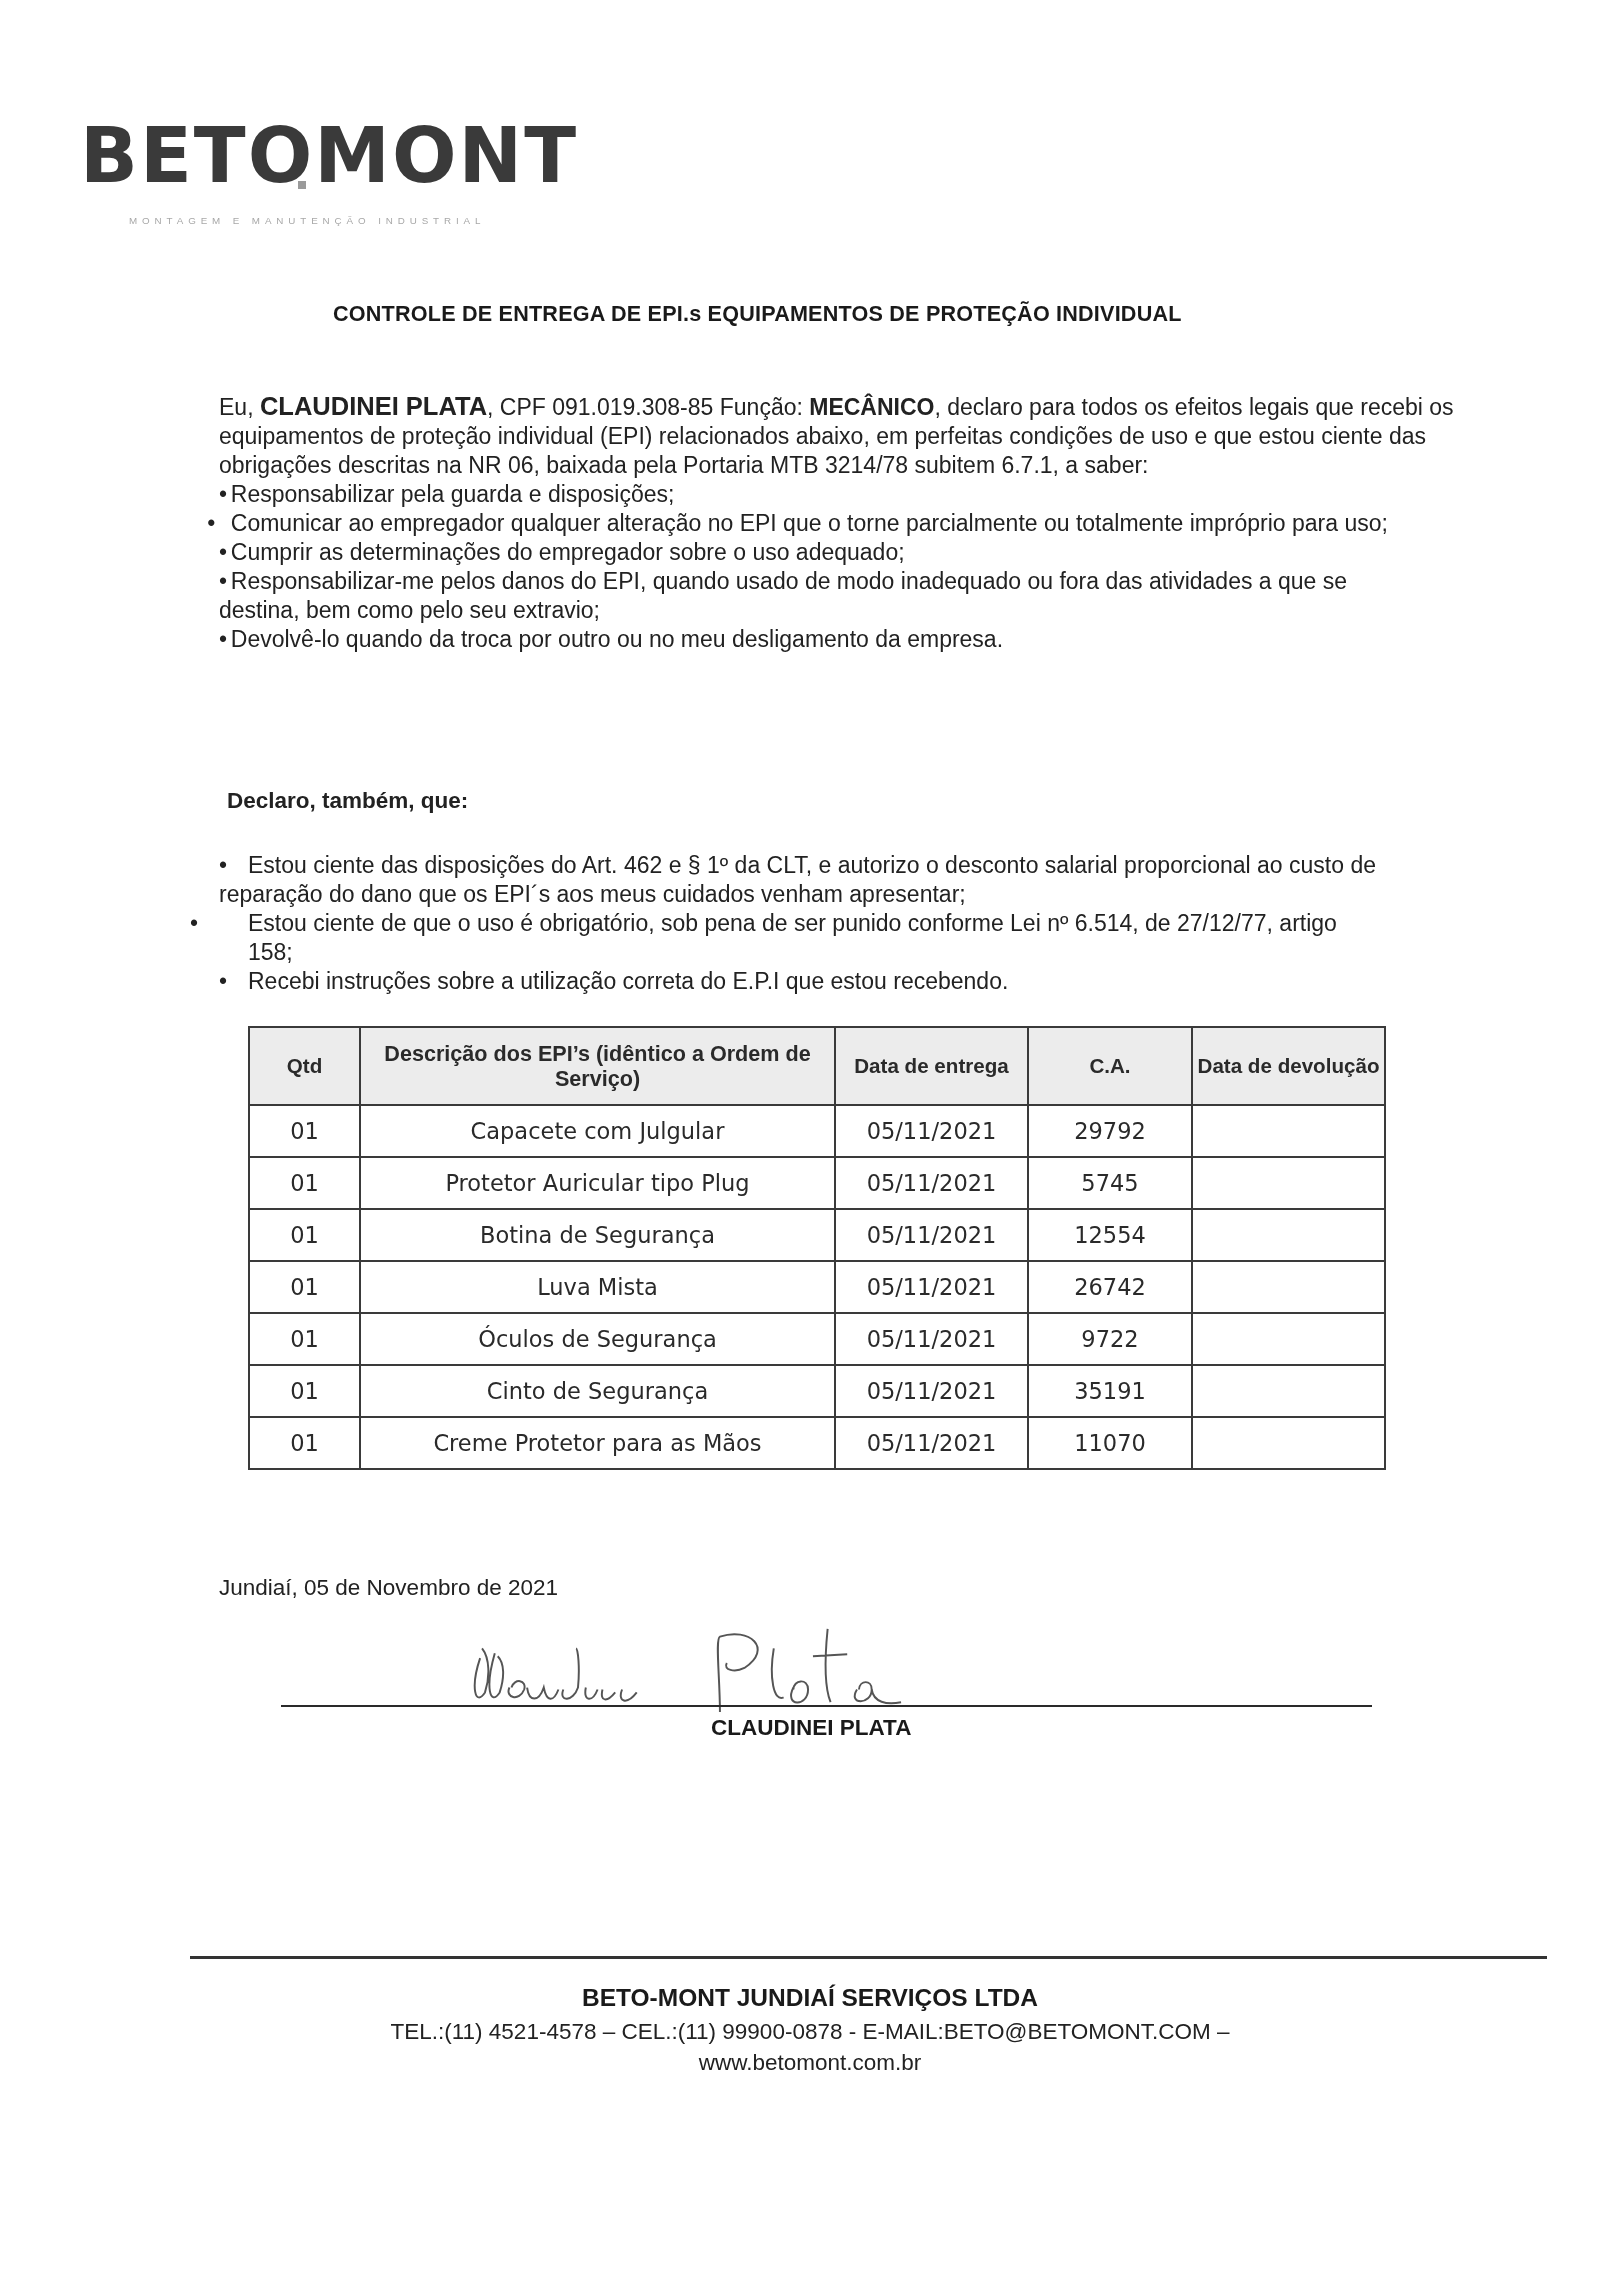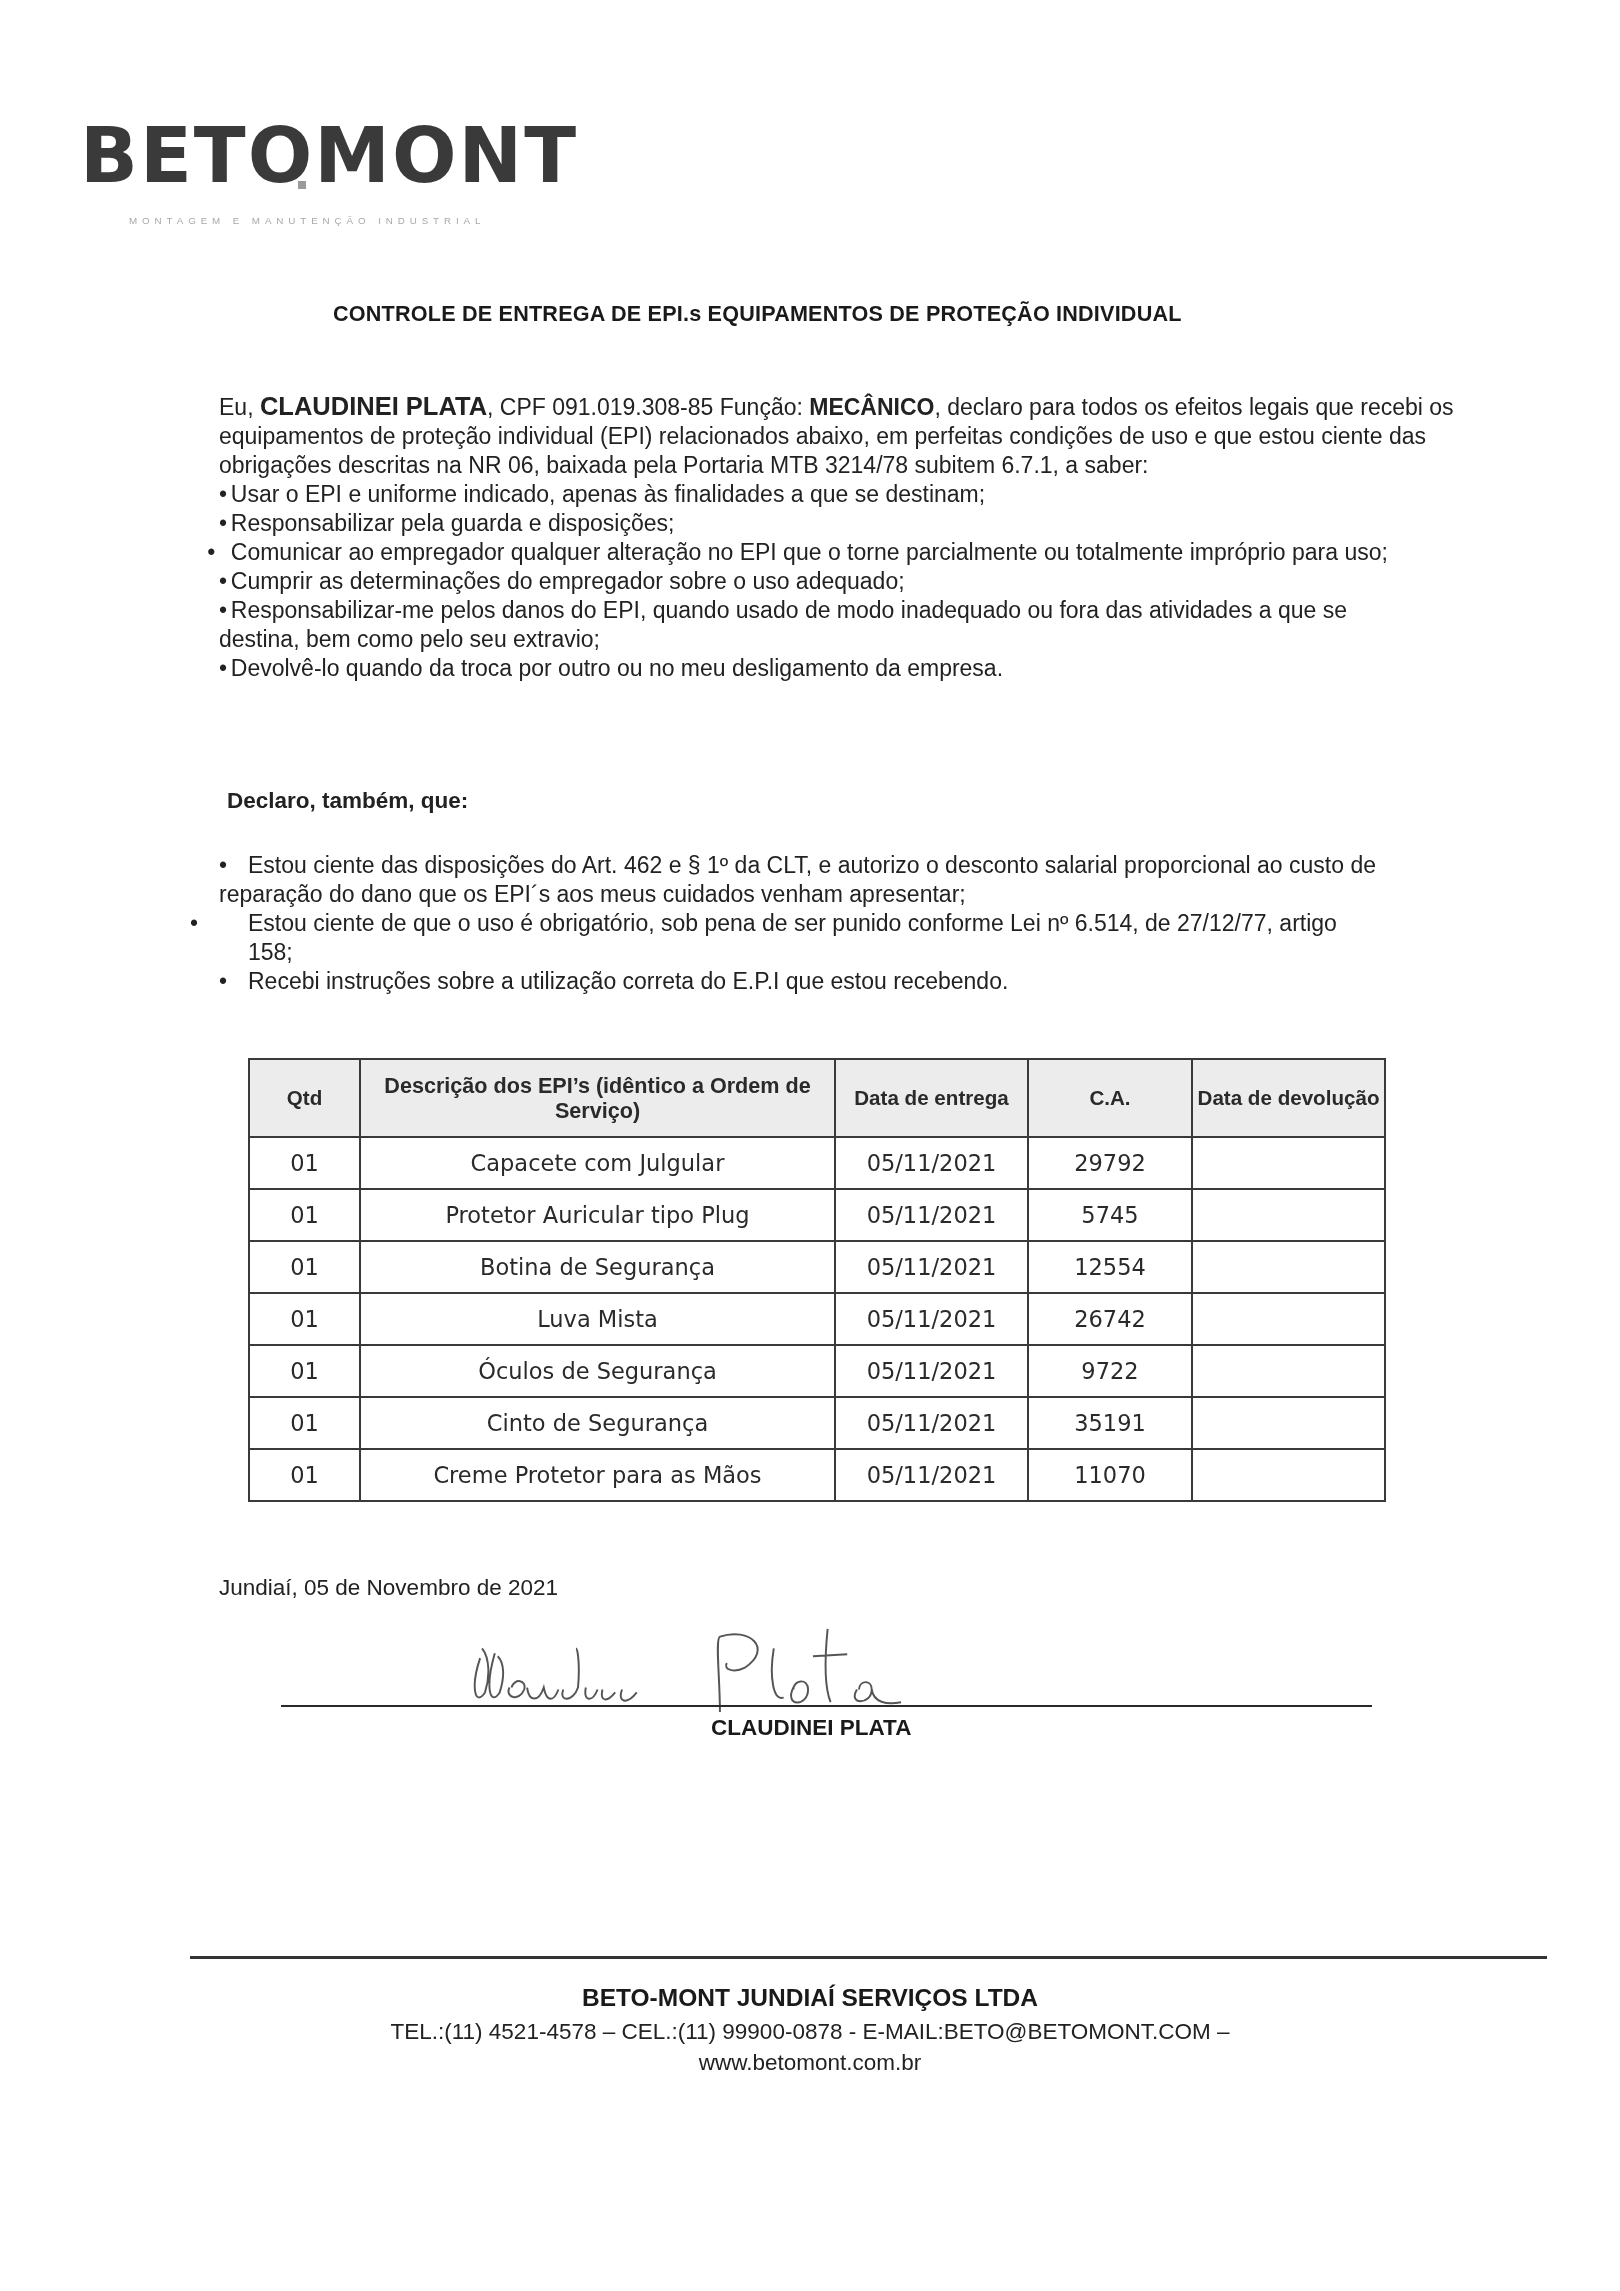--- a/index.html
+++ b/index.html
@@ -46,21 +46,21 @@
       left: 219px; top: 788px; font-size: 22.5px; font-weight: bold; color: #222; margin-left: 8px;
     }
     .decl-list {
       left: 219px; top: 851px; width: 1245px;
       font-size: 23px; line-height: 29px; color: #222;
     }
     .decl-list .dot { display: inline-block; width: 29px; }
 
     
     .epi-table {
-      left: 248px; top: 1058px; width: 1136px;
+      left: 248px; top: 1026px; width: 1136px;
       border-collapse: collapse; table-layout: fixed;
       font-family: "DejaVu Sans", sans-serif;
     }
     .epi-table th, .epi-table td {
       border: 2px solid #3a3a3a; text-align: center; padding: 0;
     }
     .epi-table th {
       height: 76px; background: #ececec; font-weight: bold; color: #2a2a2a; font-size: 19.6px; line-height: 25.5px;
     }
     .epi-table th.desc { font-size: 21.6px; font-family: "Liberation Sans", sans-serif; }
@@ -86,21 +86,20 @@
 <div class="abs logo">
   <div class="logo-word">BETOMONT</div>
   <div class="logo-dot"></div>
   <div class="logo-tag">MONTAGEM E MANUTENÇÃO INDUSTRIAL</div>
 </div>
 
 <div class="abs title">CONTROLE DE ENTREGA DE EPI.s EQUIPAMENTOS DE PROTEÇÃO INDIVIDUAL</div>
 
 <div class="abs body-text">
   <p><span>Eu, </span><span class="big">CLAUDINEI PLATA</span><span>, CPF 091.019.308-85 Função: </span><span class="bold">MECÂNICO</span><span>, declaro para todos os efeitos legais que recebi os equipamentos de proteção individual (EPI) relacionados abaixo, em perfeitas condições de uso e que estou ciente das obrigações descritas na NR 06, baixada pela Portaria MTB 3214/78 subitem 6.7.1, a saber:</span></p>
-  <p class="li"><span class="dot">•</span><span>Usar o EPI e uniforme indicado, apenas às finalidades a que se destinam;</span></p>
   <p class="li"><span class="dot">•</span><span>Responsabilizar pela guarda e disposições;</span></p>
   <p class="li indent" style="text-indent:-11.8px"><span class="dot">•</span><span>Comunicar ao empregador qualquer alteração no EPI que o torne parcialmente ou totalmente impróprio para uso;</span></p>
   <p class="li"><span class="dot">•</span><span>Cumprir as determinações do empregador sobre o uso adequado;</span></p>
   <p class="li" style="width:1157px"><span class="dot">•</span><span>Responsabilizar-me pelos danos do EPI, quando usado de modo inadequado ou fora das atividades a que se destina, bem como pelo seu extravio;</span></p>
   <p class="li"><span class="dot">•</span><span>Devolvê-lo quando da troca por outro ou no meu desligamento da empresa.</span></p>
 </div>
 
 <div class="abs declaro">Declaro, também, que:</div>
 <div class="abs decl-list">
   <p style="margin:0;width:1166px"><span class="dot">•</span><span>Estou ciente das disposições do Art. 462 e § 1º da CLT, e autorizo o desconto salarial proporcional ao custo de reparação do dano que os EPI´s aos meus cuidados venham apresentar;</span></p>

